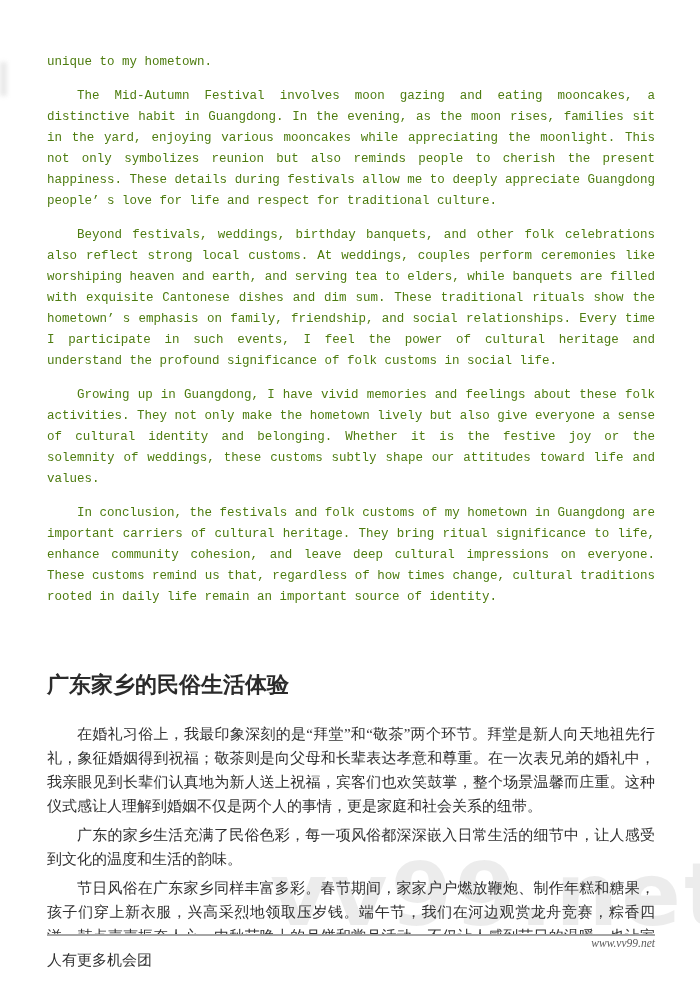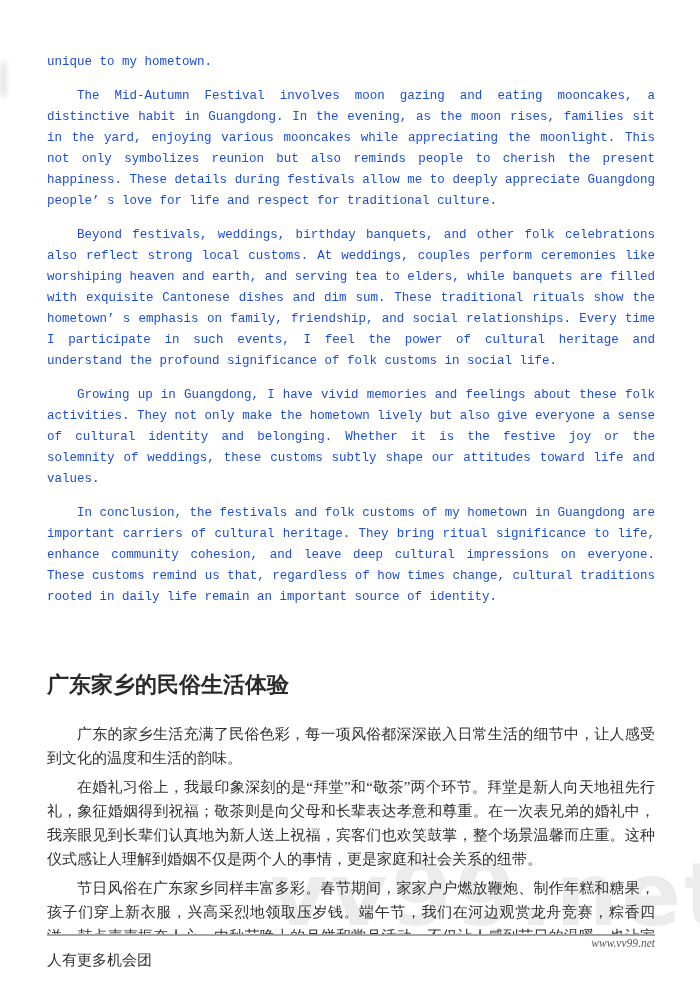--- a/index.html
+++ b/index.html
@@ -21,21 +21,21 @@
     top: 52px;
     width: 608px;
     z-index: 1;
   }
   
   .en-para {
     font-family: "Liberation Mono", "DejaVu Sans Mono", monospace;
     font-size: 12.5px;
     line-height: 21px;
     text-align: justify;
-    color: #1d4ed8;
+    color: #4d7c0f;
     margin: 0 0 13px 0;
     text-indent: 30px;
   }
   .en-para.continuation {
     text-indent: 0;
   }
   
   .cn-title {
     font-family: "Liberation Serif", "DejaVu Serif", serif;
     font-size: 22px;
@@ -116,22 +116,22 @@
       <p class="en-para continuation">unique to my hometown.</p>
       <p class="en-para">The Mid-Autumn Festival involves moon gazing and eating mooncakes, a distinctive habit in Guangdong. In the evening, as the moon rises, families sit in the yard, enjoying various mooncakes while appreciating the moonlight. This not only symbolizes reunion but also reminds people to cherish the present happiness. These details during festivals allow me to deeply appreciate Guangdong people’ s love for life and respect for traditional culture.</p>
       <p class="en-para">Beyond festivals, weddings, birthday banquets, and other folk celebrations also reflect strong local customs. At weddings, couples perform ceremonies like worshiping heaven and earth, and serving tea to elders, while banquets are filled with exquisite Cantonese dishes and dim sum. These traditional rituals show the hometown’ s emphasis on family, friendship, and social relationships. Every time I participate in such events, I feel the power of cultural heritage and understand the profound significance of folk customs in social life.</p>
       <p class="en-para">Growing up in Guangdong, I have vivid memories and feelings about these folk activities. They not only make the hometown lively but also give everyone a sense of cultural identity and belonging. Whether it is the festive joy or the solemnity of weddings, these customs subtly shape our attitudes toward life and values.</p>
       <p class="en-para">In conclusion, the festivals and folk customs of my hometown in Guangdong are important carriers of cultural heritage. They bring ritual significance to life, enhance community cohesion, and leave deep cultural impressions on everyone. These customs remind us that, regardless of how times change, cultural traditions rooted in daily life remain an important source of identity.</p>
     </section>
 
     <h1 class="cn-title">广东家乡的民俗生活体验</h1>
 
     <section>
+      <p class="cn-para">在婚礼习俗上，我最印象深刻的是“拜堂”和“敬茶”两个环节。拜堂是新人向天地祖先行礼，象征婚姻得到祝福；敬茶则是向父母和长辈表达孝意和尊重。在一次表兄弟的婚礼中，我亲眼见到长辈们认真地为新人送上祝福，宾客们也欢笑鼓掌，整个场景温馨而庄重。这种仪式感让人理解到婚姻不仅是两个人的事情，更是家庭和社会关系的纽带。</p>
       <p class="cn-para">广东的家乡生活充满了民俗色彩，每一项风俗都深深嵌入日常生活的细节中，让人感受到文化的温度和生活的韵味。</p>
-      <p class="cn-para">在婚礼习俗上，我最印象深刻的是“拜堂”和“敬茶”两个环节。拜堂是新人向天地祖先行礼，象征婚姻得到祝福；敬茶则是向父母和长辈表达孝意和尊重。在一次表兄弟的婚礼中，我亲眼见到长辈们认真地为新人送上祝福，宾客们也欢笑鼓掌，整个场景温馨而庄重。这种仪式感让人理解到婚姻不仅是两个人的事情，更是家庭和社会关系的纽带。</p>
       <p class="cn-para">节日风俗在广东家乡同样丰富多彩。春节期间，家家户户燃放鞭炮、制作年糕和糖果，孩子们穿上新衣服，兴高采烈地领取压岁钱。端午节，我们在河边观赏龙舟竞赛，粽香四溢，鼓点声声振奋人心。中秋节晚上的月饼和赏月活动，不仅让人感到节日的温暖，也让家人有更多机会团</p>
     </section>
 
   </div>
 
   <div class="footer">
     <div class="footer-rule"></div>
     <div class="footer-site">www.vv99.net</div>
   </div>
 

